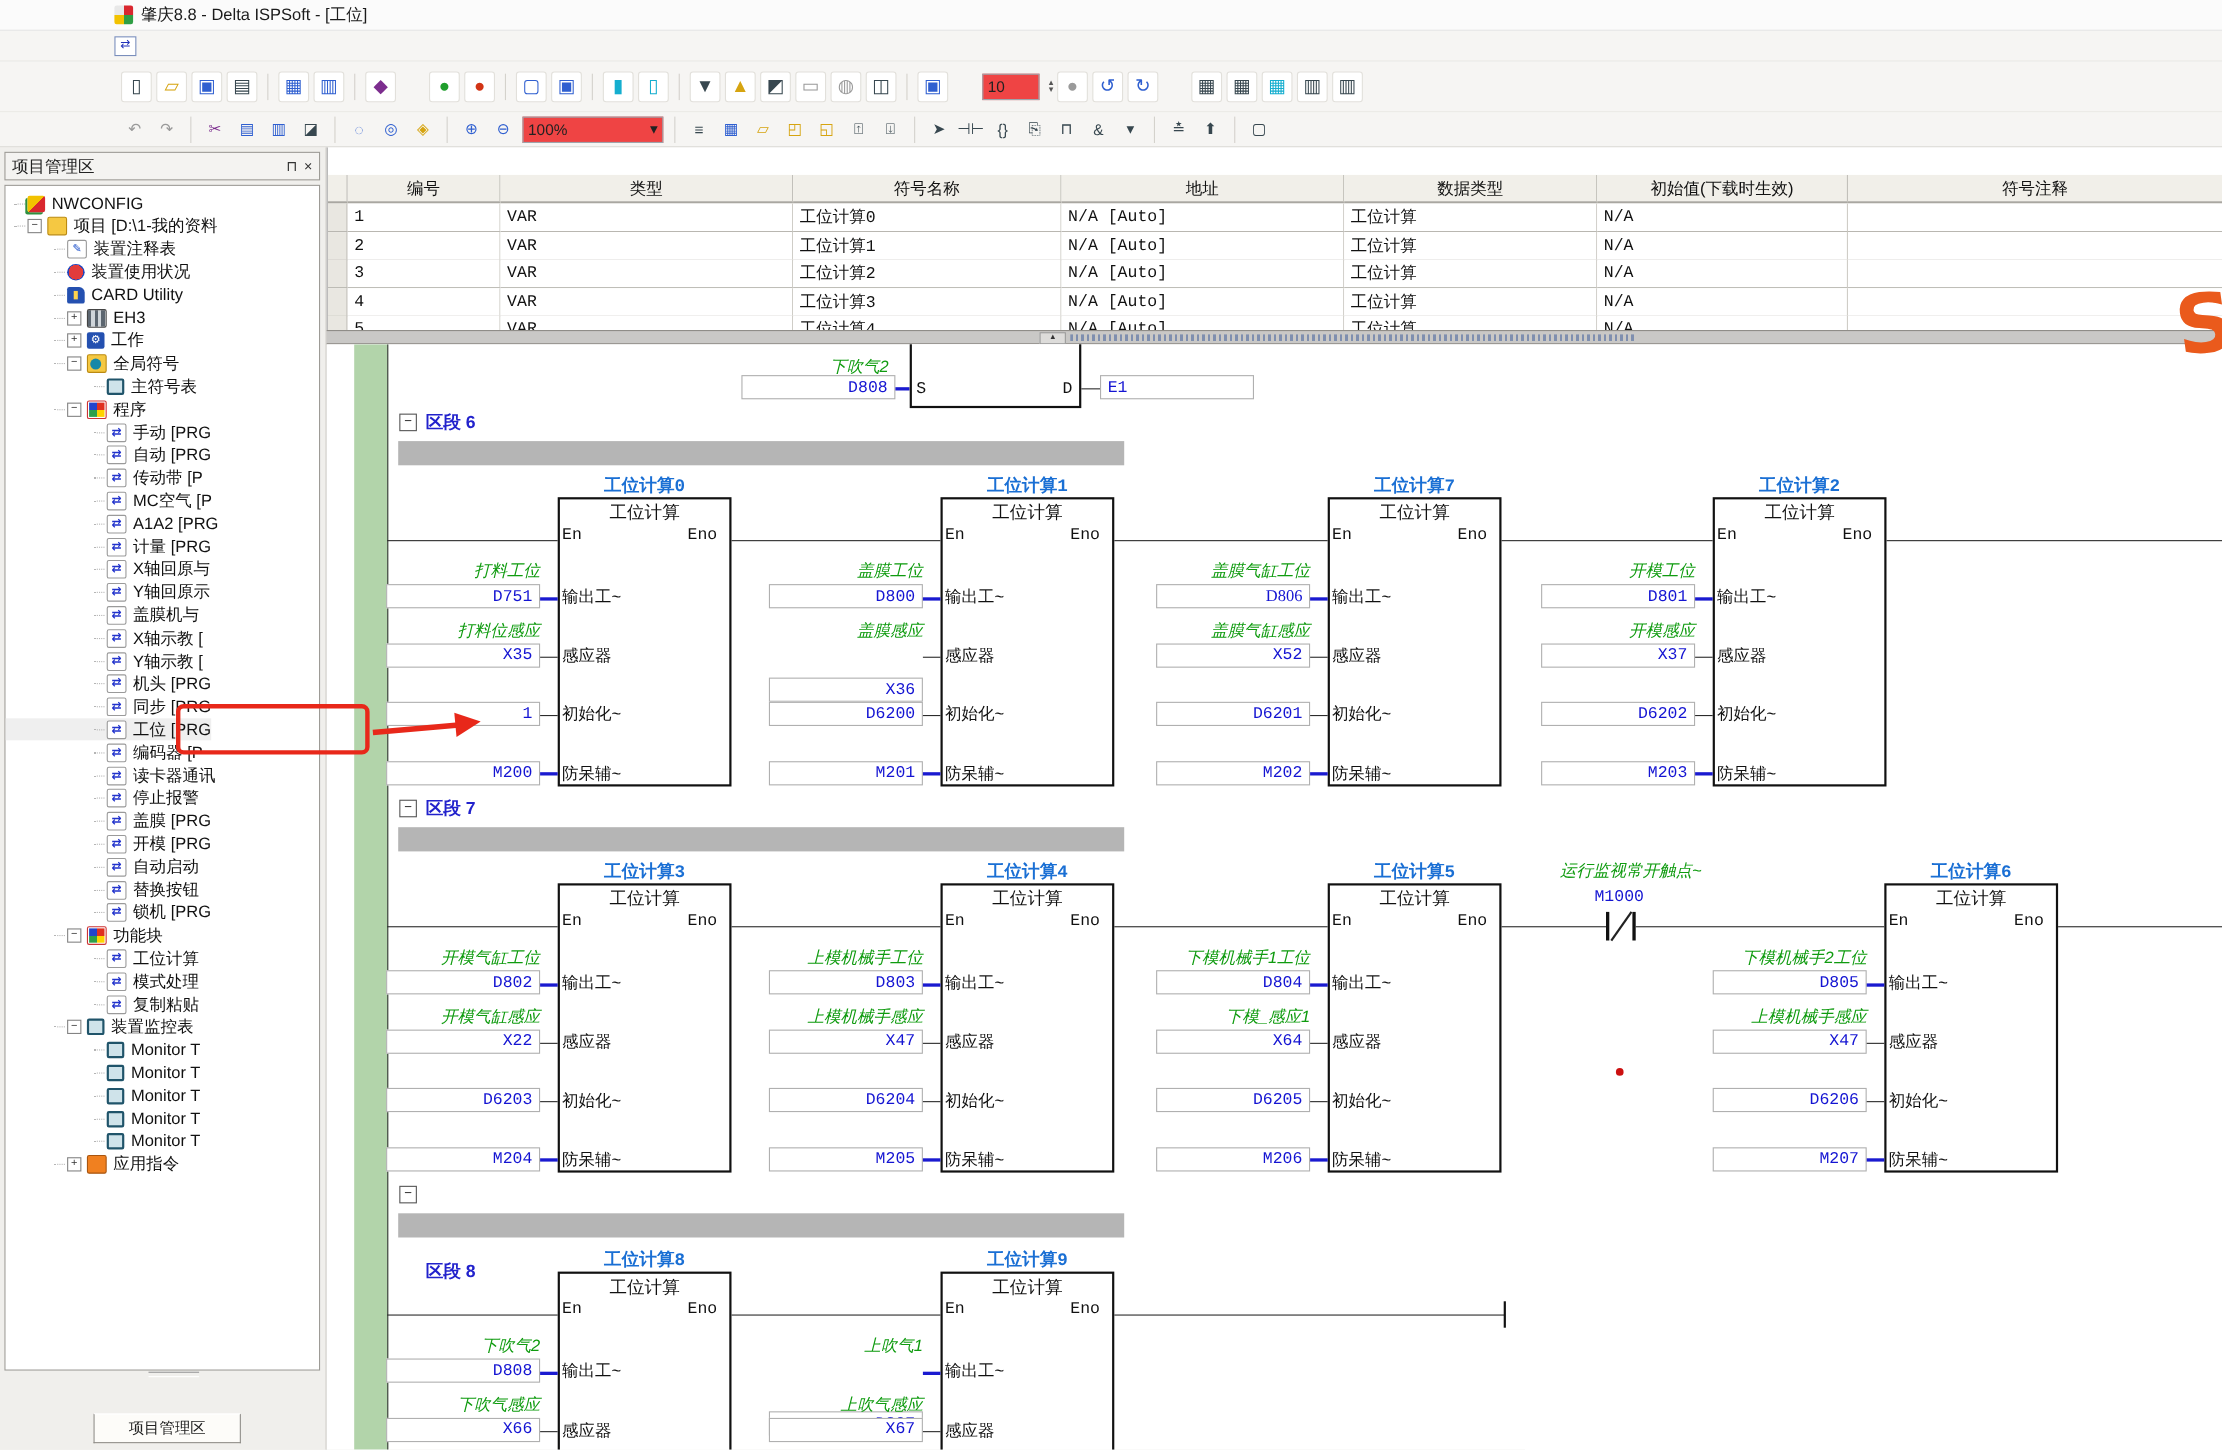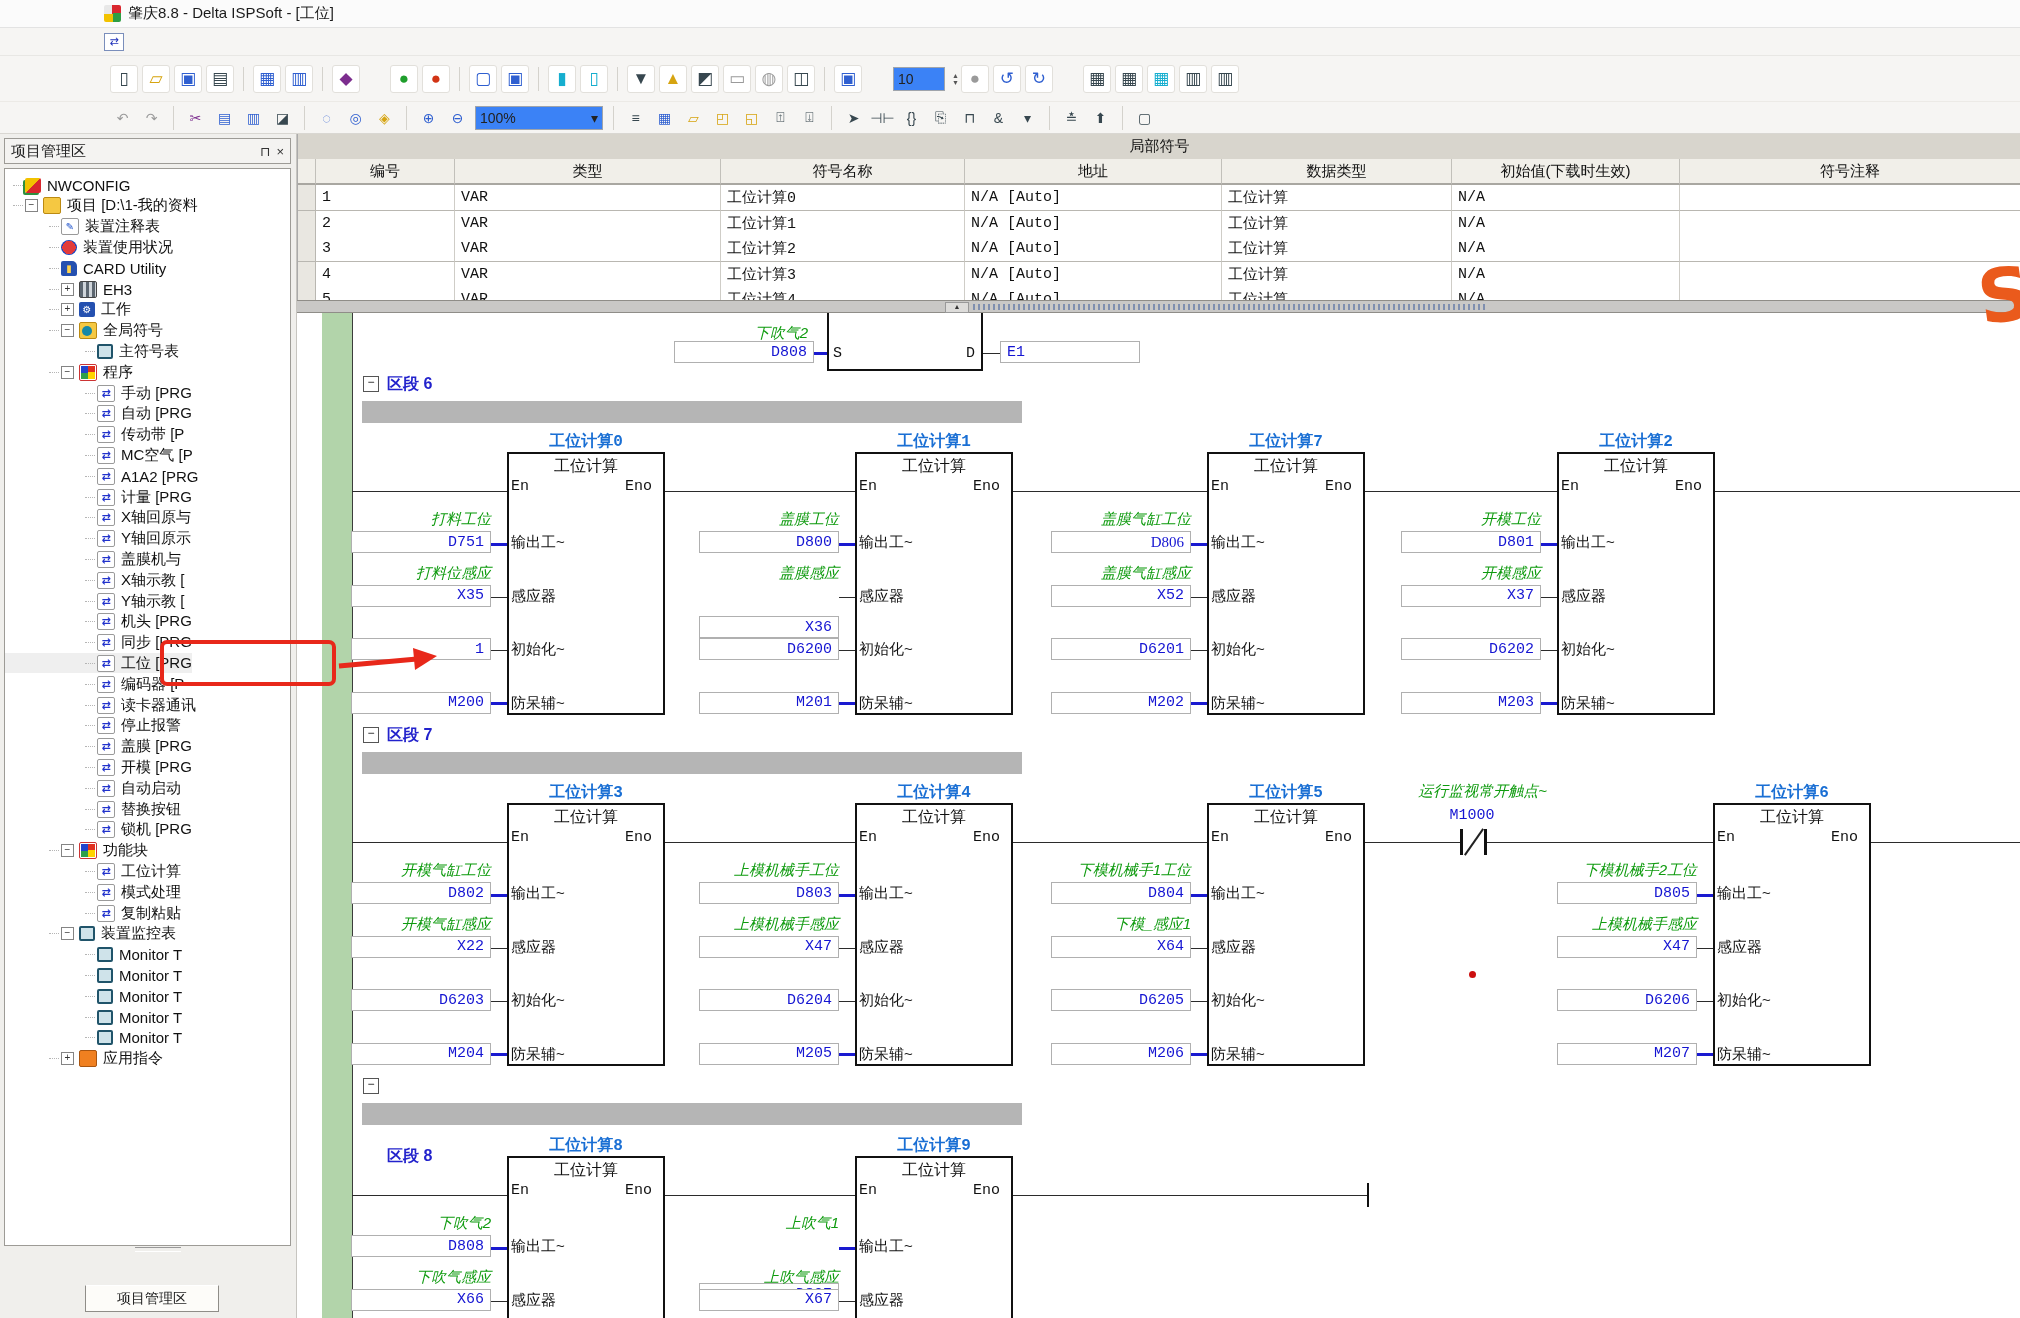--- a/index.html
+++ b/index.html
@@ -23,21 +23,21 @@
     padding-left:108px;box-sizing:border-box;}
   #toolbar1{top:56px;height:46px;border-bottom:1px solid #eceae6;}
   #toolbar2{top:102px;height:32px;border-bottom:1px solid #d9d7d2;}
   .tb-icon{display:inline-flex;align-items:center;justify-content:center;width:26px;height:26px;
     margin:0 2px;font-size:17px;color:#35415e;background:#fff;border:1px solid #e2e0db;border-radius:3px;}
   #toolbar2 .tb-icon{width:23px;height:23px;font-size:14px;background:transparent;border-color:transparent;}
   .tb-sep{width:1px;height:24px;background:#d4d2cc;margin:0 7px;}
   .tb-gap{width:26px;}
   .g-green{color:#1f9e2c;} .g-red{color:#d23415;} .g-purple{color:#7c2d8e;} .g-blue{color:#2f5fd0;}
   .g-cyan{color:#15aecf;} .g-gray{color:#9a9a9a;} .g-dark{color:#37474f;} .g-yellow{color:#d6a410;}
-  .tb-field{display:inline-flex;align-items:center;background:#3b82f6;border:1px solid #9fa4ab;
+  .tb-field{display:inline-flex;align-items:center;background:#ef4444;border:1px solid #9fa4ab;
     height:22px;font-size:14px;color:#222;padding:0 4px;margin:0 3px;}
   .spin{display:inline-flex;flex-direction:column;margin-left:4px;font-size:7px;line-height:7px;color:#555;}
   .tb-active{background:#dce6f5;border:1px solid #7d9bd1;border-radius:2px;}
   
   #sidebar{position:absolute;left:0;top:134px;width:297px;height:1184px;background:#f0efec;border-right:1px solid #c7c5c0;box-sizing:border-box;}
   #sidebar-header{position:absolute;left:4px;top:4px;right:5px;height:26px;background:#f4f3f1;
     border:1px solid #9d9b96;display:flex;align-items:center;padding:0 6px;box-sizing:border-box;font-size:15px;color:#222;}
   #sidebar-header .hdr-btns{margin-left:auto;display:flex;gap:6px;font-size:13px;color:#333;}
   #tree{position:absolute;left:4px;top:34px;right:5px;bottom:72px;background:#fff;border:1px solid #9d9b96;overflow:hidden;}
   .tree-row{position:absolute;height:20px;display:flex;align-items:center;font-size:15px;color:#111;white-space:nowrap;}
@@ -441,21 +441,20 @@
         <span class="tw-exp">+</span>
         <span class="ticon i-app"></span>
         <span>应用指令</span>
       </div>
     </div>
   <div id="tree-grip"></div>
   <div id="sidebar-tab">项目管理区</div>
 </div>
 
 <div id="symtable">
-  <div id="symtable-title">局部符号</div>
 <div class="st-hcell" style="left: 18px; width: 139px;">编号</div>
     <div class="st-hcell" style="left: 157px; width: 266px;">类型</div>
     <div class="st-hcell" style="left: 423px; width: 244px;">符号名称</div>
     <div class="st-hcell" style="left: 667px; width: 257px;">地址</div>
     <div class="st-hcell" style="left: 924px; width: 230px;">数据类型</div>
     <div class="st-hcell" style="left: 1154px; width: 228px;">初始值(下载时生效)</div>
     <div class="st-hcell" style="left: 1382px; width: 341px;">符号注释</div>
     <div class="st-hcell" style="left: 0px; width: 18px;"></div>
     <div class="st-gut" style="top: 51px; height: 26px;"></div>
     <div class="st-cell" style="left: 18px; width: 139px; top: 51px;">1</div>

